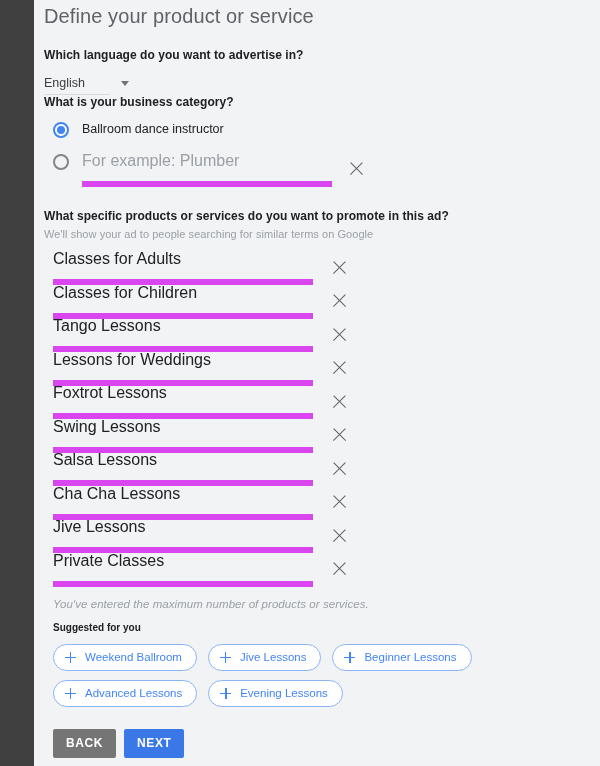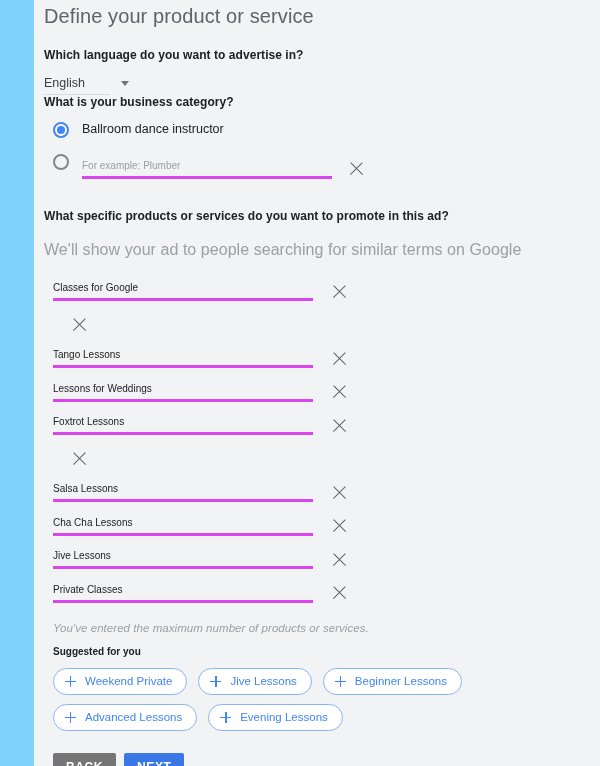--- a/index.html
+++ b/index.html
@@ -12,21 +12,21 @@
     background: #f1f3f4;
     font-family: "Liberation Sans", sans-serif;
     color: #3c4043;
     overflow: hidden;
   }
 
   .page {
     position: relative;
     width: 600px;
     height: 766px;
-    background: #7dd3fc;
+    background: #404040;
   }
 
   .content {
     position: absolute;
     left: 34px;
     top: 0;
     width: 566px;
     height: 766px;
     background: #f1f3f4;
     box-sizing: border-box;
@@ -49,23 +49,23 @@
     color: #202124;
     margin: 0;
     letter-spacing: 0.05px;
   }
 
   .q-lang { margin-top: 19px; }
   .q-cat  { }
   .q-prod { margin-top: 25px; }
 
   .sub-note {
-    font-size: 16px;
+    font-size: 11px;
     color: #9aa0a6;
-    margin-top: 18px;
+    margin-top: 5px;
     letter-spacing: 0.05px;
   }
 
   
   .lang-row {
     margin-top: 14px;
     display: inline-flex;
     align-items: center;
     border-bottom: 1px solid #dadce0;
     padding-bottom: 4px;
@@ -132,23 +132,23 @@
 
   .radio-input-wrap {
     flex: 1 1 auto;
     display: flex;
     align-items: center;
     margin-left: 13px;
     max-width: 286px;
   }
   .underline-field {
     flex: 1 1 auto;
-    border-bottom: 3px solid #d946ef;
-    padding-bottom: 5px;
-    font-size: 10px;
+    border-bottom: 6px solid #d946ef;
+    padding-bottom: 11px;
+    font-size: 16px;
     color: #202124;
     cursor: text;
   }
   .underline-field.placeholder { color: #9aa0a6; }
 
   
   .x-btn {
     width: 22px;
     height: 22px;
     flex: 0 0 auto;
@@ -291,39 +291,41 @@
         <span class="x-btn"></span>
       </span>
     </div>
 
     
     <p class="section-q q-prod">What specific products or services do you want to promote in this ad?</p>
     <p class="sub-note">We'll show your ad to people searching for similar terms on Google</p>
 
     <div class="prod-list">
       <div class="prod-row">
-        <span class="underline-field">Classes for Google</span>
-        <span class="x-btn"></span>
-      </div>
-      <div class="prod-row">
+        <span class="underline-field">Classes for Adults</span>
+        <span class="x-btn"></span>
+      </div>
+      <div class="prod-row">
+        <span class="underline-field">Classes for Children</span>
         <span class="x-btn"></span>
       </div>
       <div class="prod-row">
         <span class="underline-field">Tango Lessons</span>
         <span class="x-btn"></span>
       </div>
       <div class="prod-row">
         <span class="underline-field">Lessons for Weddings</span>
         <span class="x-btn"></span>
       </div>
       <div class="prod-row">
         <span class="underline-field">Foxtrot Lessons</span>
         <span class="x-btn"></span>
       </div>
       <div class="prod-row">
+        <span class="underline-field">Swing Lessons</span>
         <span class="x-btn"></span>
       </div>
       <div class="prod-row">
         <span class="underline-field">Salsa Lessons</span>
         <span class="x-btn"></span>
       </div>
       <div class="prod-row">
         <span class="underline-field">Cha Cha Lessons</span>
         <span class="x-btn"></span>
       </div>
@@ -338,21 +340,21 @@
     </div>
 
     <p class="max-note">You've entered the maximum number of products or services.</p>
 
     
     <p class="suggest-title">Suggested for you</p>
 
     <div class="chips">
       <span class="chip">
         <span class="chip-plus"></span>
-        <span>Weekend Private</span>
+        <span>Weekend Ballroom</span>
       </span>
       <span class="chip">
         <span class="chip-plus"></span>
         <span>Jive Lessons</span>
       </span>
       <span class="chip">
         <span class="chip-plus"></span>
         <span>Beginner Lessons</span>
       </span>
       <span class="chip">

